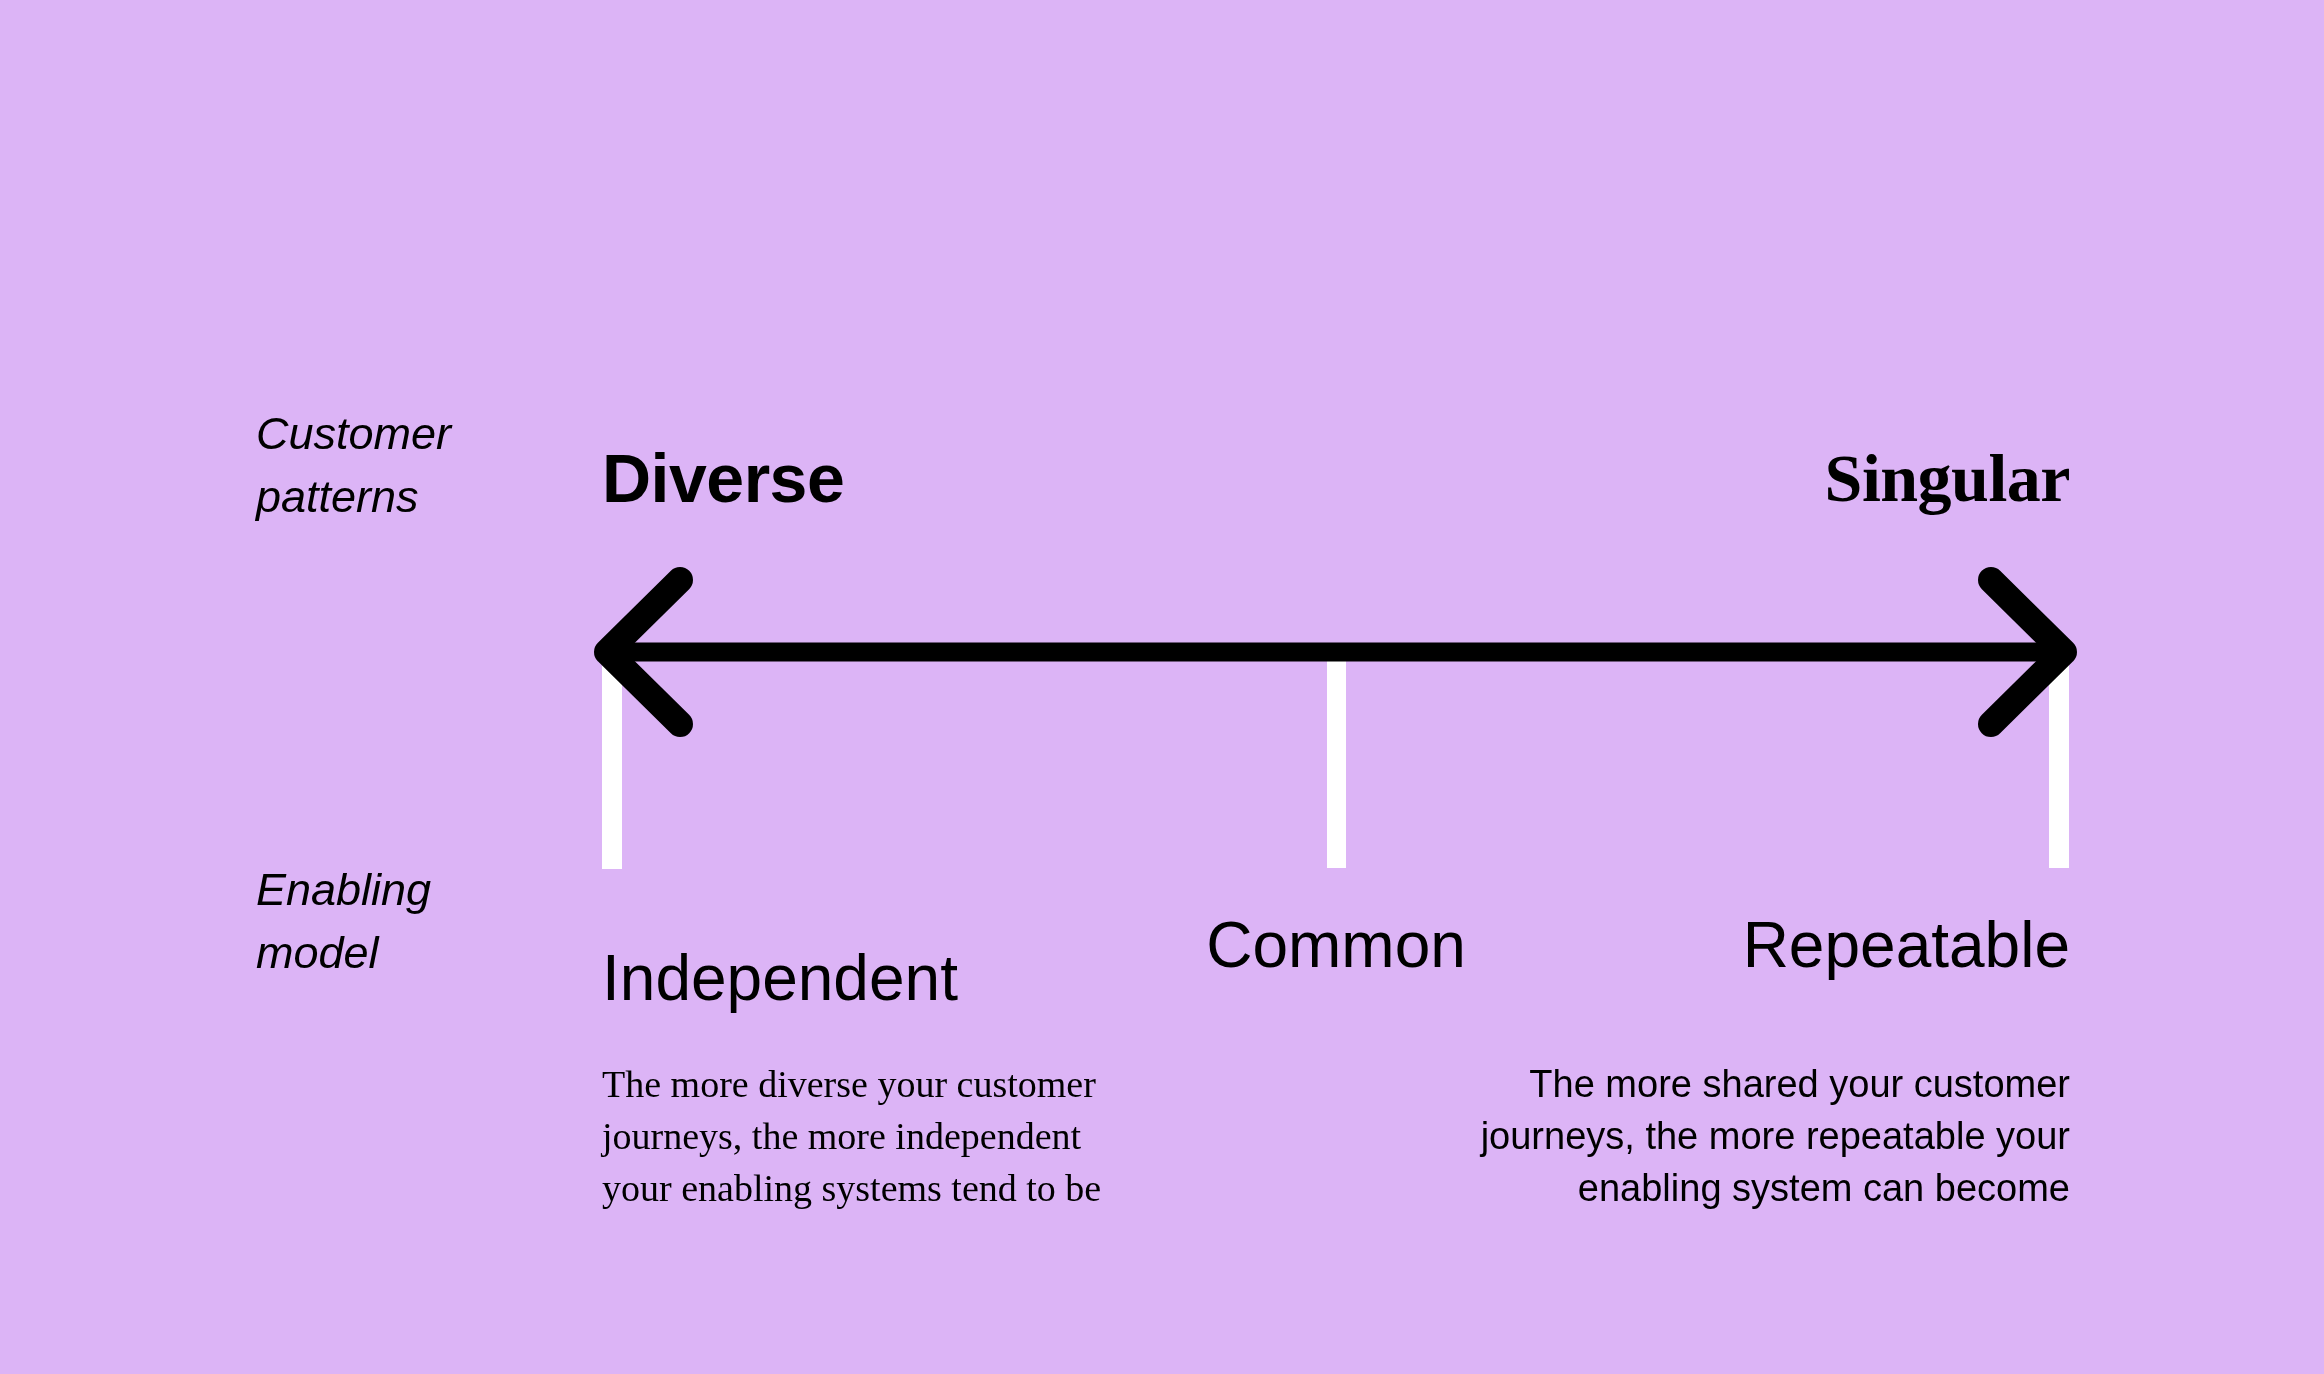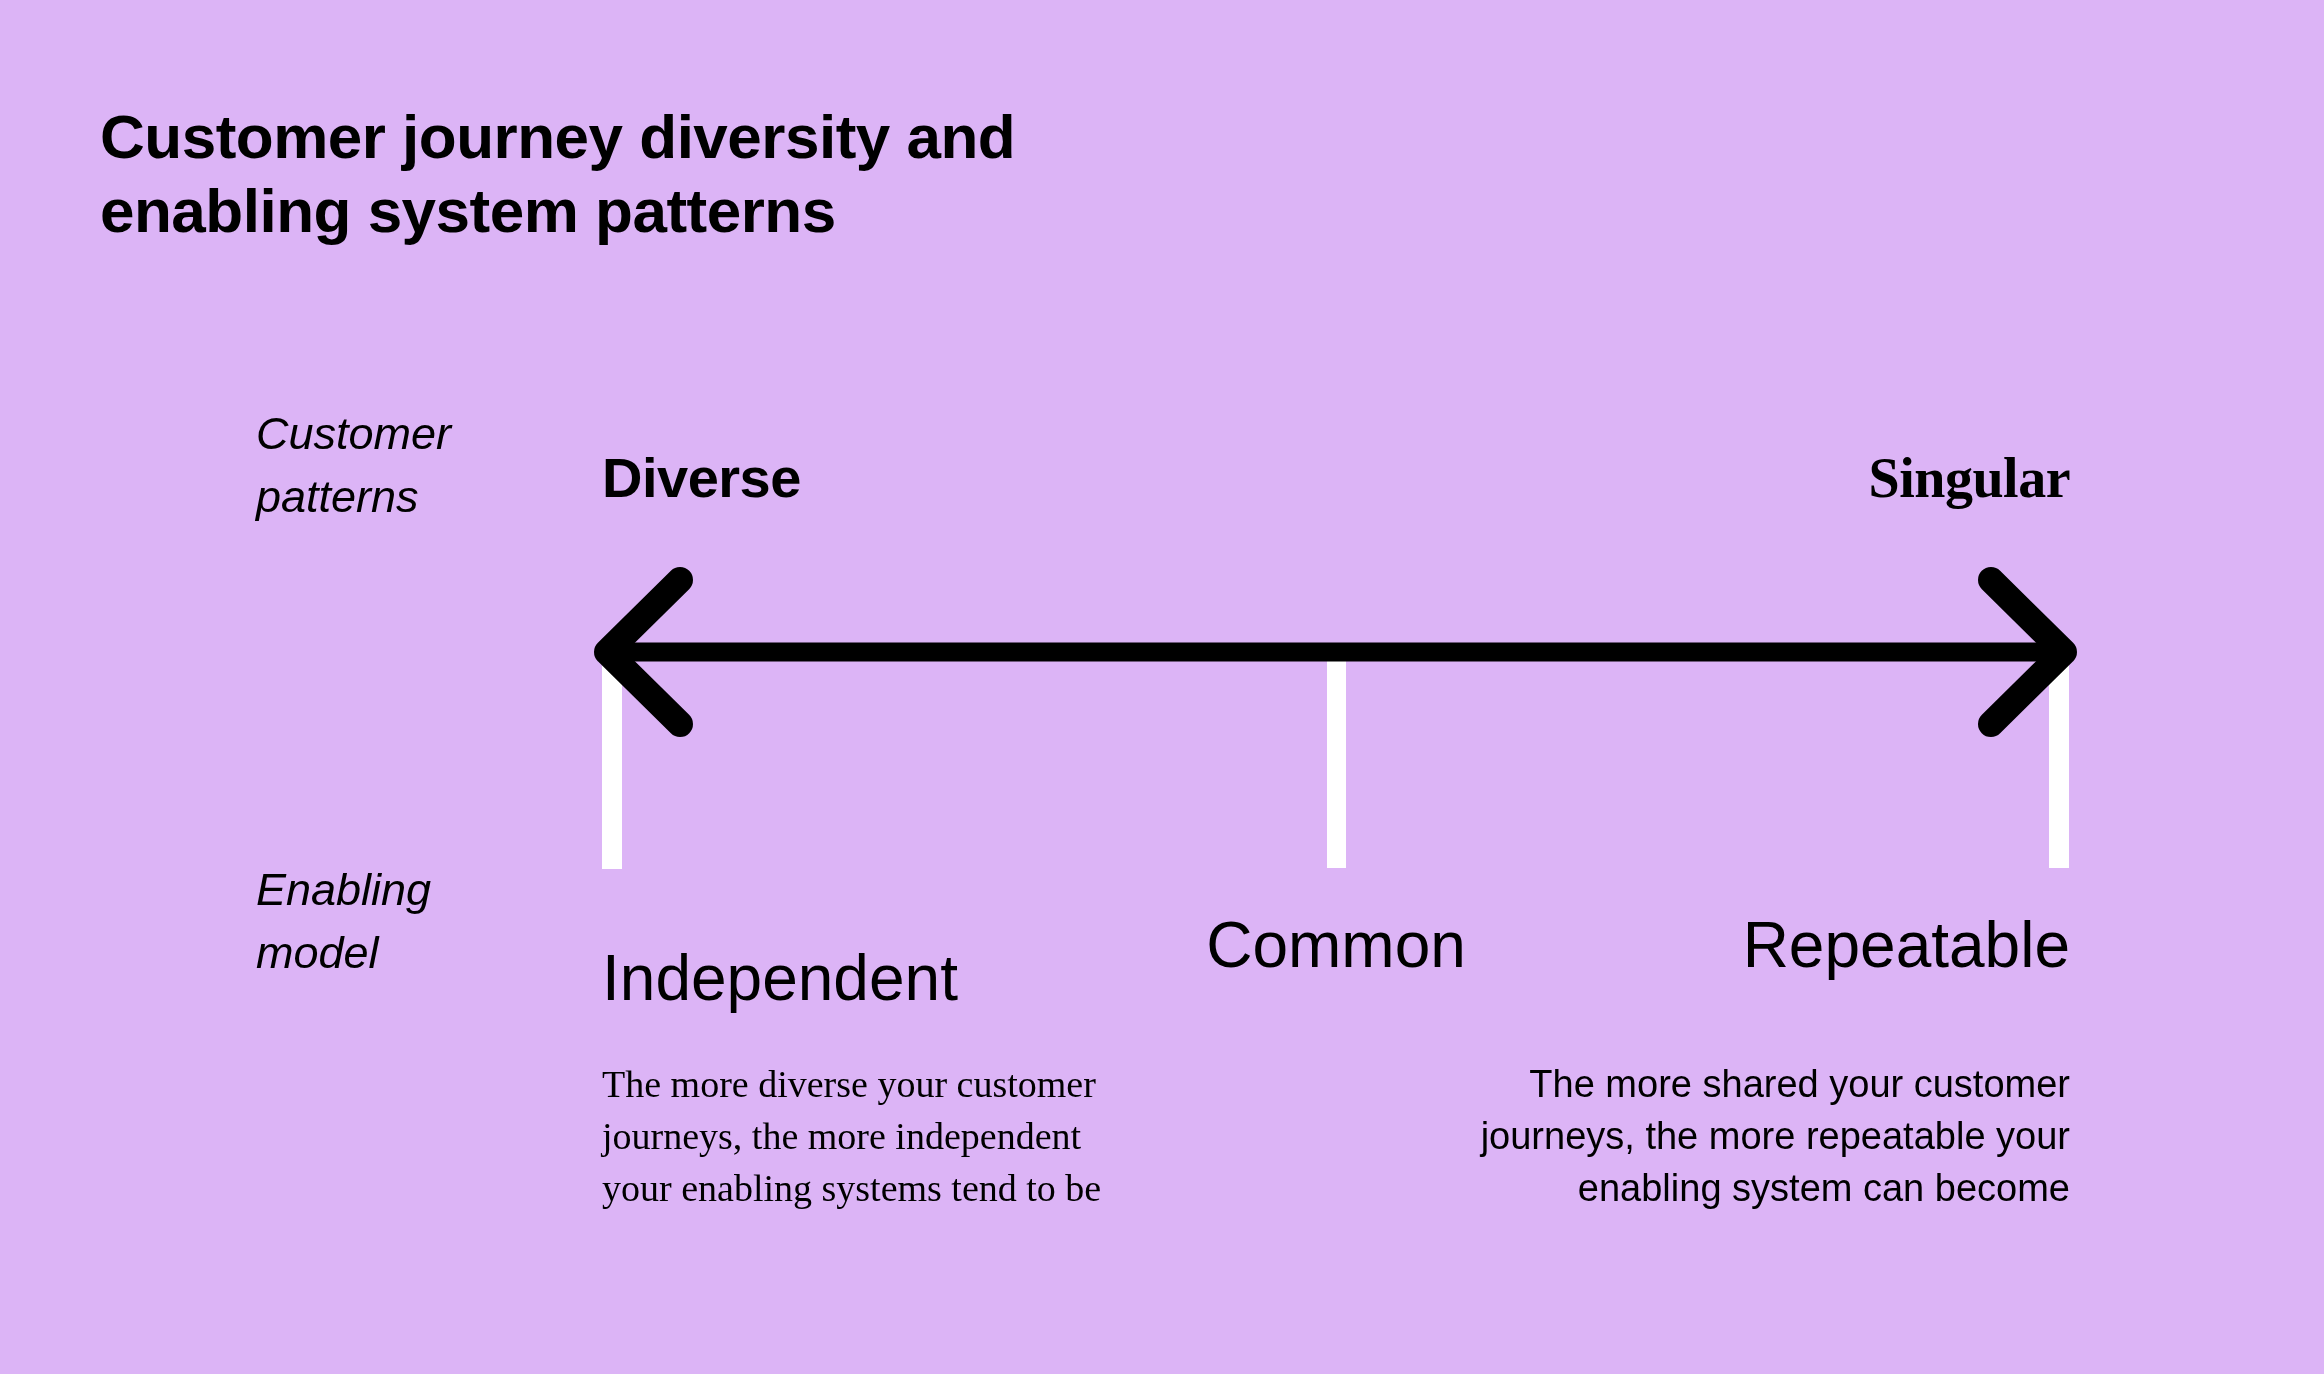--- a/index.html
+++ b/index.html
@@ -29,21 +29,21 @@
   }
   .row-label{
     position:absolute;left:256px;
     font-size:45px;font-style:italic;font-weight:400;line-height:63px;
   }
   .row-label.journeys{top:402px;}
   .row-label.enabling{top:858px;}
 
   .extreme{
     position:absolute;top:436px;
-    font-size:56px;font-weight:700;line-height:84px;
+    font-size:68px;font-weight:700;line-height:84px;
     letter-spacing:-0.5px;
   }
   .extreme.left{left:602px;}
   .extreme.right{right:254px;text-align:right;font-family:Liberation Serif, serif;}
 
   .model-label{
     position:absolute;top:910px;
     font-size:64px;font-weight:400;line-height:70px;
   }
   .model-label.independent{left:602px;margin-top:33px;}
@@ -61,22 +61,20 @@
   .arrow-layer{
     position:absolute;left:0;top:0;width:2324px;height:1374px;
     pointer-events:none;
   }
 </style>
 </head>
 <body>
 
 <div class="canvas">
 
-  <div class="title pre">Customer journey diversity and
-enabling system patterns</div>
 
   <div class="row-label journeys pre">Customer
 patterns</div>
 
   <div class="extreme left">Diverse</div>
 
   <div class="extreme right">Singular</div>
 
   <svg class="arrow-layer" viewBox="0 0 2324 1374" xmlns="http://www.w3.org/2000/svg" aria-hidden="true">
 

